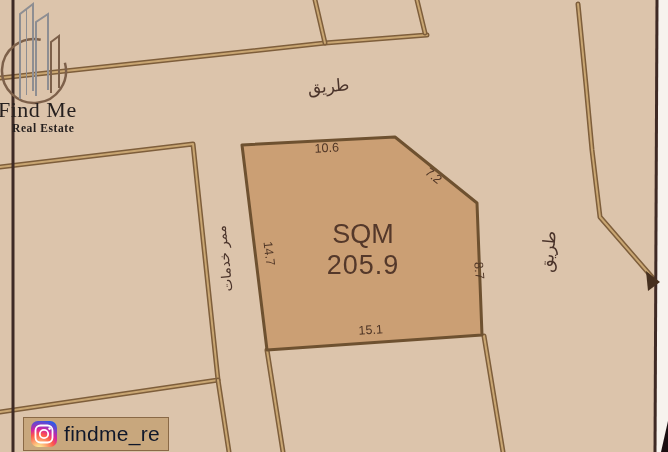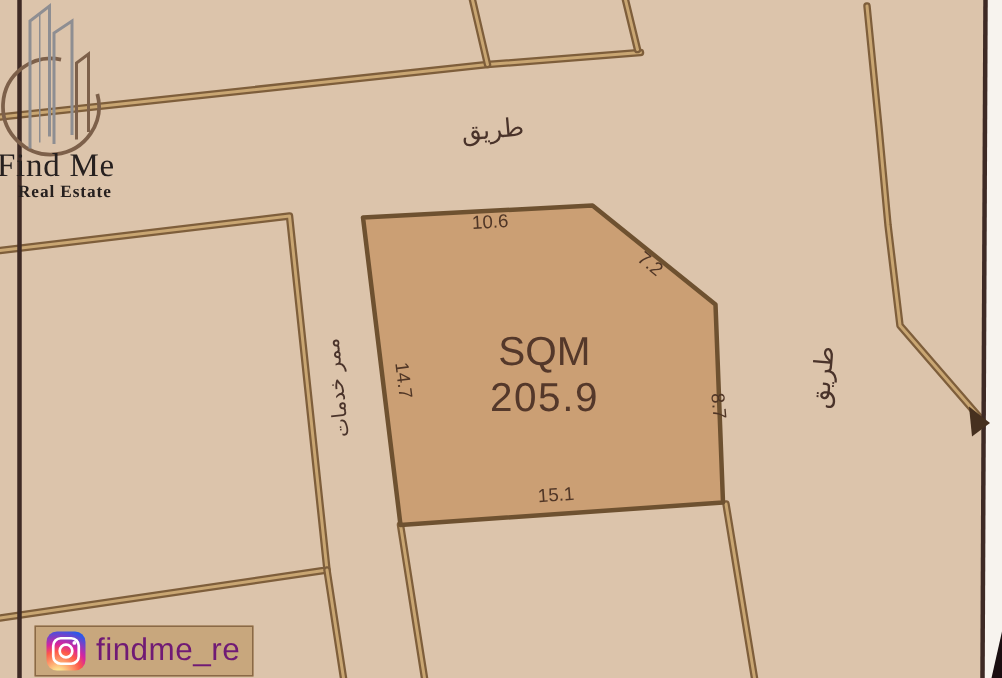--- a/index.html
+++ b/index.html
@@ -13,21 +13,21 @@
               font-size:22px;letter-spacing:0.5px;color:#26201f;white-space:nowrap;}
   .brand-tagline{position:absolute;left:12px;top:122px;font-family:"Liberation Serif",serif;
               font-size:11.5px;letter-spacing:0.6px;color:#26201f;white-space:nowrap;font-weight:bold;}
   
   .ig-badge{position:absolute;left:23px;top:417px;width:146px;height:34px;
             background:#c8a77d;border:1.5px solid #8a6946;box-sizing:border-box;
             display:flex;align-items:center;gap:7px;padding-left:7px;}
   .ig-icon{width:26px;height:26px;border-radius:7px;flex:0 0 auto;
            background:radial-gradient(circle at 30% 110%, #fdf497 0%, #fdf497 5%,
                       #fd5949 45%, #d6249f 60%, #285aeb 90%);}
-  .ig-handle{font-size:21px;color:#701a75;letter-spacing:0.3px;line-height:1;padding-bottom:2px;}
+  .ig-handle{font-size:21px;color:#0f172a;letter-spacing:0.3px;line-height:1;padding-bottom:2px;}
 </style>
 </head>
 <body>
 
 <div class="stage">
 
   <svg class="map" width="668" height="452" viewBox="0 0 668 452">
       <rect x="0" y="0" width="668" height="452" fill="#dcc4ab"></rect>
       <polyline points="0,78 325,43 427,35" fill="none" stroke="#7e5e3b" stroke-width="5" stroke-linejoin="round" stroke-linecap="round"></polyline>
       <polyline points="0,78 325,43 427,35" fill="none" stroke="#c9a672" stroke-width="2" stroke-linejoin="round" stroke-linecap="round"></polyline>

